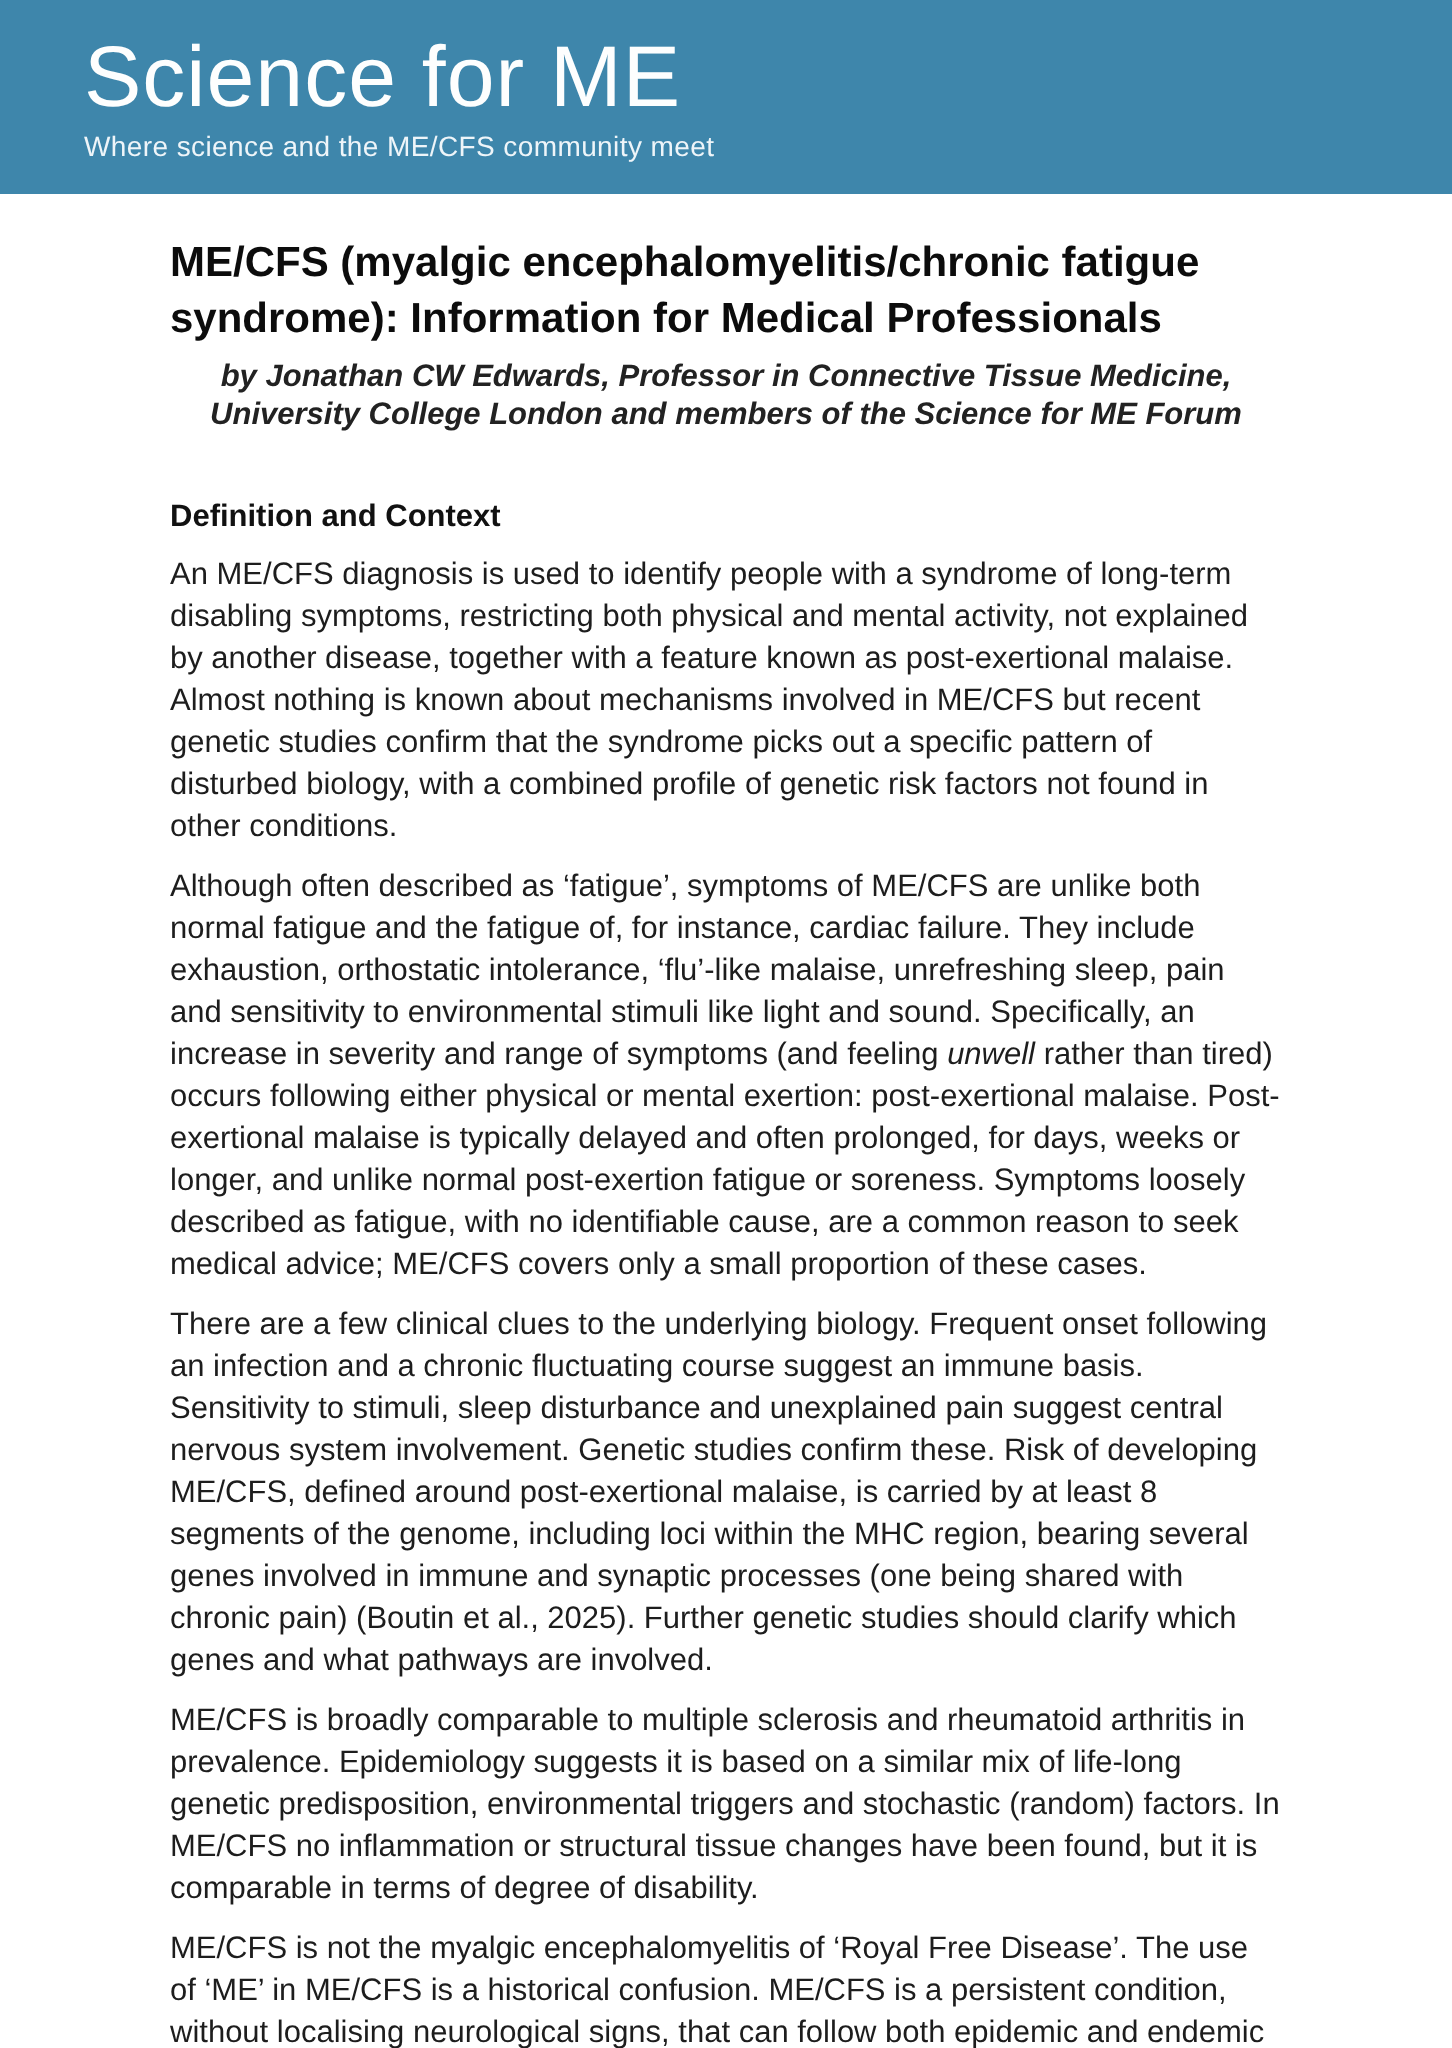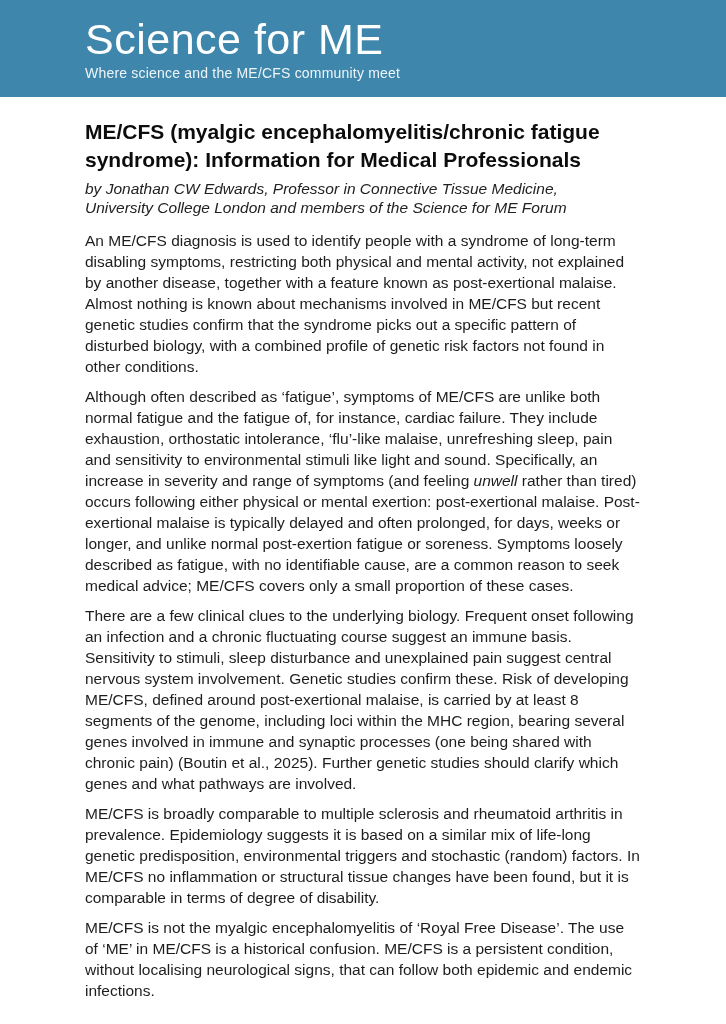--- a/index.html
+++ b/index.html
@@ -17,21 +17,21 @@
     flex-direction: column;
     overflow: hidden;
     position: relative;
   }
 
   
   .site-header {
     height: 97px;
     background: #3e86ab;
     color: #ffffff;
-    padding: 17px 0 0 85px;
+    padding: 17px 0 0 42px;
     flex: 0 0 auto;
   }
   .logo {
     font-size: 43px;
     font-weight: 300;
     letter-spacing: 0.5px;
     line-height: 1.05;
     color: #fdfefe;
   }
   .tagline {
@@ -52,24 +52,26 @@
     margin: 21px auto 0;
     max-width: 600px;
     font-size: 21px;
     line-height: 1.32;
     font-weight: bold;
     text-align: left;
     color: #0c0c0c;
   }
   .byline {
     margin: 7px auto 12px;
+    text-align: center;
     font-style: italic;
     font-size: 15.5px;
     line-height: 1.22;
     color: #222222;
+    font-weight: bold;
   }
   .byline span { display: block; }
   .section-heading {
     margin: 32px 0 0;
     font-size: 15.5px;
     font-weight: bold;
     color: #111111;
   }
   .para {
     margin: 9px 0 0;
@@ -88,20 +90,21 @@
     <div class="logo">Science for ME</div>
     <div class="tagline">Where science and the ME/CFS community meet</div>
   </header>
 
   <main class="doc-main">
     <h1 class="doc-title">ME/CFS (myalgic encephalomyelitis/chronic fatigue syndrome): Information for Medical Professionals</h1>
     <p class="byline">
         <span>by Jonathan CW Edwards, Professor in Connective Tissue Medicine,</span>
         <span>University College London and members of the Science for ME Forum</span>
       </p>
+    <h2 class="section-heading">Definition and Context</h2>
     <div>
         <p class="para"><span>An ME/CFS diagnosis is used to identify people with a syndrome of long-term disabling symptoms, restricting both physical and mental activity, not explained by another disease, together with a feature known as post-exertional malaise. Almost nothing is known about mechanisms involved in ME/CFS but recent genetic studies confirm that the syndrome picks out a specific pattern of disturbed biology, with a combined profile of genetic risk factors not found in other conditions.</span></p>
         <p class="para"><span>Although often described as ‘fatigue’, symptoms of ME/CFS are unlike both normal fatigue and the fatigue of, for instance, cardiac failure. They include exhaustion, orthostatic intolerance, ‘flu’-like malaise, unrefreshing sleep, pain and sensitivity to environmental stimuli like light and sound. Specifically, an increase in severity and range of symptoms (and feeling </span><em>unwell</em><span> rather than tired) occurs following either physical or mental exertion: post-exertional malaise. Post-exertional malaise is typically delayed and often prolonged, for days, weeks or longer, and unlike normal post-exertion fatigue or soreness. Symptoms loosely described as fatigue, with no identifiable cause, are a common reason to seek medical advice; ME/CFS covers only a small proportion of these cases.</span></p>
         <p class="para"><span>There are a few clinical clues to the underlying biology. Frequent onset following an infection and a chronic fluctuating course suggest an immune basis. Sensitivity to stimuli, sleep disturbance and unexplained pain suggest central nervous system involvement. Genetic studies confirm these. Risk of developing ME/CFS, defined around post-exertional malaise, is carried by at least 8 segments of the genome, including loci within the MHC region, bearing several genes involved in immune and synaptic processes (one being shared with chronic pain) (Boutin et al., 2025). Further genetic studies should clarify which genes and what pathways are involved.</span></p>
         <p class="para"><span>ME/CFS is broadly comparable to multiple sclerosis and rheumatoid arthritis in prevalence. Epidemiology suggests it is based on a similar mix of life-long genetic predisposition, environmental triggers and stochastic (random) factors. In ME/CFS no inflammation or structural tissue changes have been found, but it is comparable in terms of degree of disability.</span></p>
         <p class="para"><span>ME/CFS is not the myalgic encephalomyelitis of ‘Royal Free Disease’. The use of ‘ME’ in ME/CFS is a historical confusion. ME/CFS is a persistent condition, without localising neurological signs, that can follow both epidemic and endemic infections.</span></p>
       </div>
   </main>
 
 </div>

